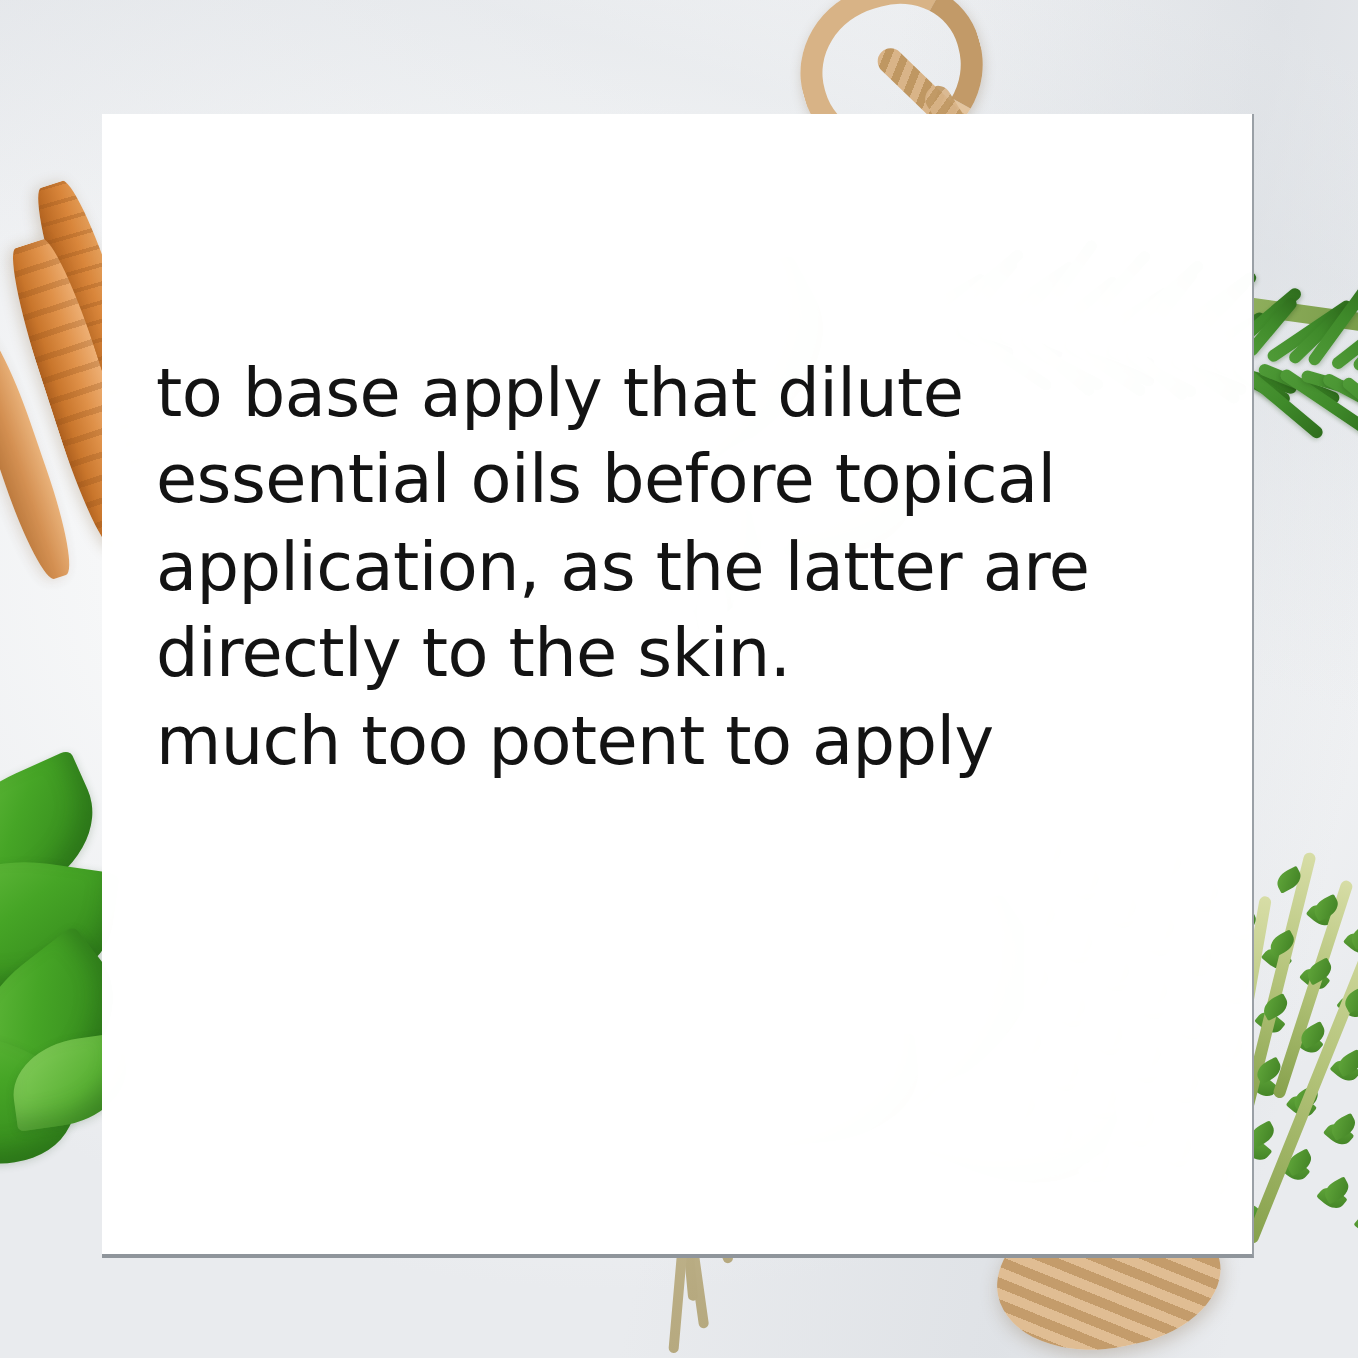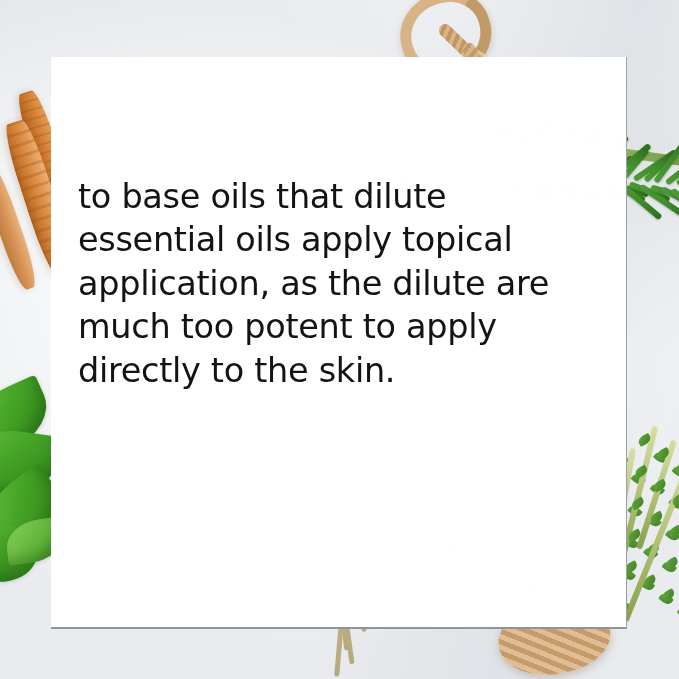--- a/index.html
+++ b/index.html
@@ -662,21 +662,21 @@
       </div>
 
   </div>
 
   <div class="panel-wash"></div>
   <div class="panel"></div>
 
   <div class="text-layer">
 
     <p class="body-copy">
-      <span class="ln">to base oils that dilute</span>
-      <span class="ln">essential oils apply topical</span>
-      <span class="ln">application, as the dilute are</span>
+      <span class="ln">to base apply that dilute</span>
+      <span class="ln">essential oils before topical</span>
+      <span class="ln">application, as the latter are</span>
+      <span class="ln">directly to the skin.</span>
       <span class="ln">much too potent to apply</span>
-      <span class="ln">directly to the skin.</span>
     </p>
   </div>
 
 </div>
 
 </body></html>

